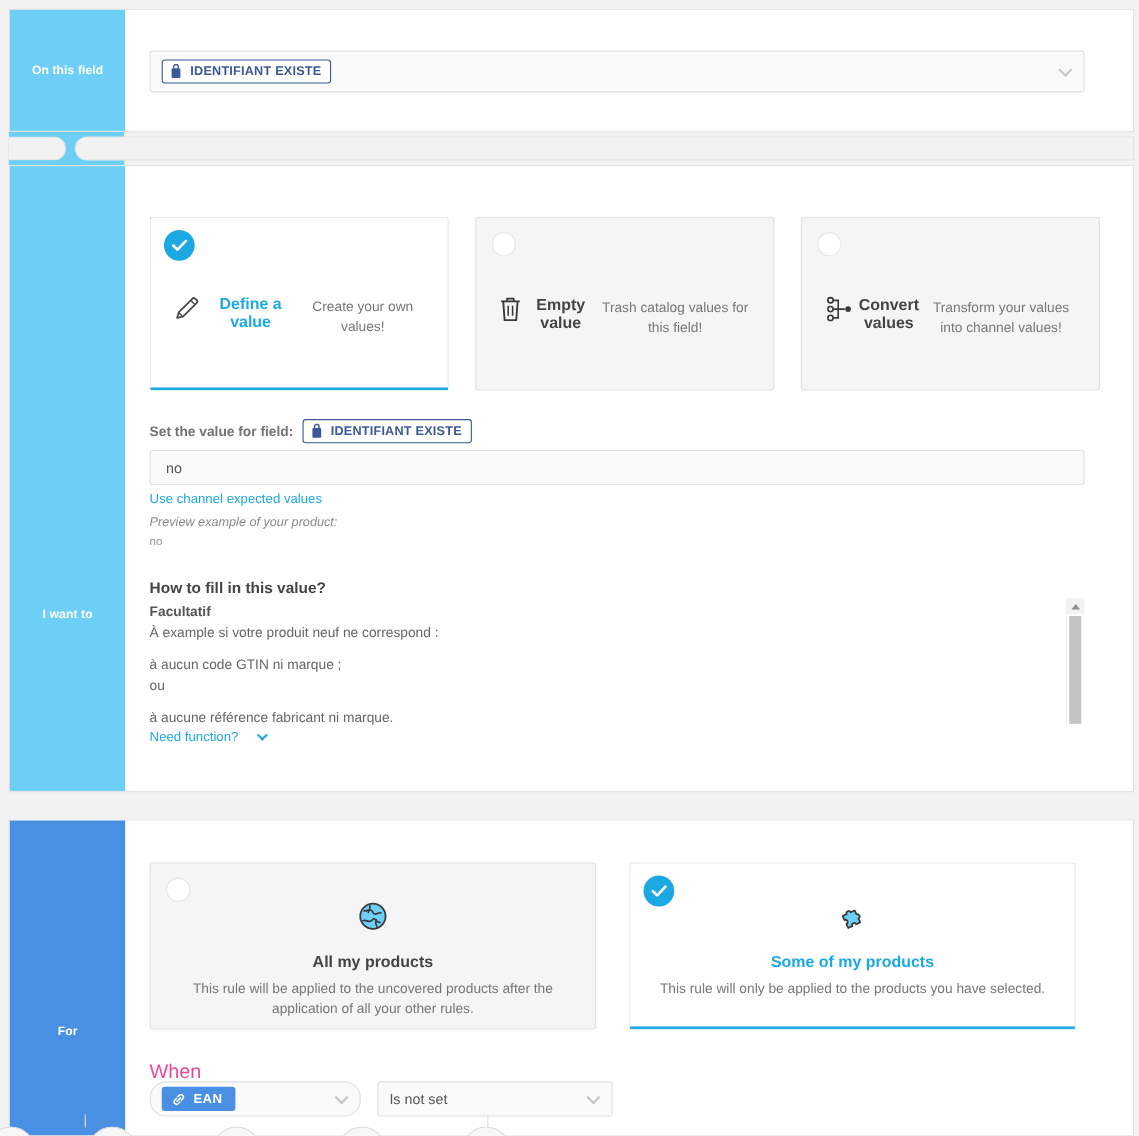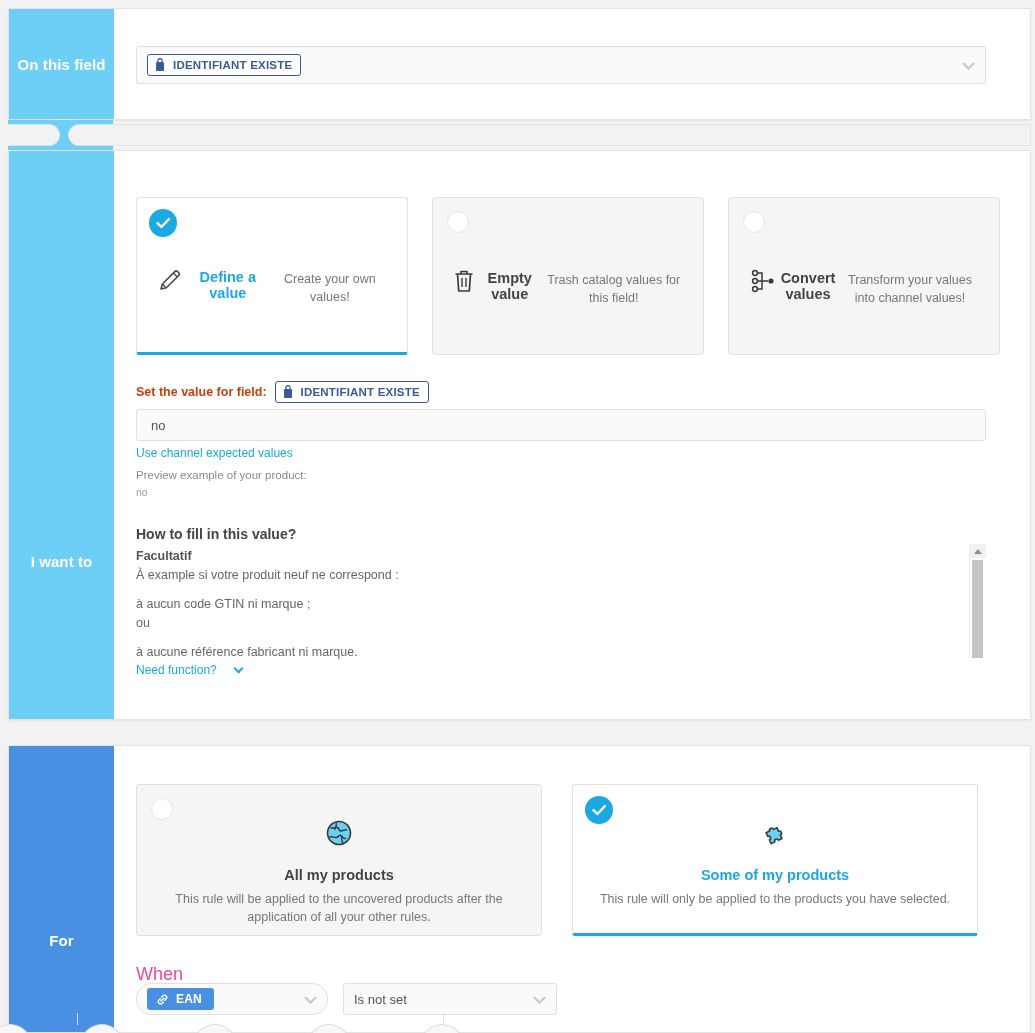--- a/index.html
+++ b/index.html
@@ -17,21 +17,21 @@
     position: absolute;
     display: flex;
     background: #ffffff;
     border: 1px solid #e3e3e3;
     box-shadow: 0 1px 2px rgba(0,0,0,0.06);
   }
   .rail {
     flex: 0 0 105px;
     position: relative;
     color: #ffffff;
-    font-size: 15px;
+    font-size: 11px;
     font-weight: bold;
     display: flex;
     align-items: center;
     justify-content: center;
   }
   .rail-light { background: #6dcff6; }
   .rail-dark  { background: #4a90e2; }
   .rail-label { position: relative; z-index: 2; letter-spacing: .1px; }
   .body { flex: 1 1 auto; position: relative; background: #ffffff; }
 
@@ -99,31 +99,31 @@
     position: absolute; left: 12px; top: 11px;
     width: 28px; height: 28px; border-radius: 50%;
     background: #1ca8e3; display: flex; align-items: center; justify-content: center;
   }
   .opt-icon { height: 36px; display: flex; align-items: center; justify-content: center; margin-bottom: 16px; }
   .opt-title { font-size: 14.5px; font-weight: bold; color: #444; text-align: center; margin-bottom: 7px; }
   .opt-title.on { color: #1ca8e3; }
   .opt-desc { font-size: 12.5px; color: #777; text-align: center; line-height: 1.45; }
 
   .setval-row { position: absolute; left: 22px; top: 230px; display: flex; align-items: center; gap: 8px; }
-  .setval-label { font-size: 12.5px; color: #c2410c; font-weight: bold; }
+  .setval-label { font-size: 12.5px; color: #737373; font-weight: bold; }
 
   .value-input {
     position: absolute; left: 22px; top: 258px; width: 850px; height: 32px;
     background: #fafafa; border: 1px solid #e0e0e0; border-radius: 3px;
     display: flex; align-items: center; padding: 0 14px;
     font-size: 13px; color: #555;
   }
   .link-blue { position: absolute; color: #1ca8e3; font-size: 12px; cursor: pointer; }
   #link-channel { left: 22px; top: 295px; }
-  .preview-lbl { position: absolute; left: 22px; top: 318px; font-size: 11.5px; color: #8a8a8a; }
+  .preview-lbl { position: absolute; left: 22px; top: 318px; font-size: 11.5px; color: #8a8a8a; font-style: italic; }
   .preview-val { position: absolute; left: 22px; top: 335px; font-size: 10.5px; color: #9a9a9a; }
 
   .howto-title { position: absolute; left: 22px; top: 375px; font-size: 14px; font-weight: bold; color: #444; }
   .howto-body { position: absolute; left: 22px; top: 396px; width: 820px; font-size: 12.5px; color: #666; line-height: 1.55; }
   .howto-body b { color: #555; }
   .howto-body p { margin-bottom: 9px; }
   .howto-body p.tight { margin-bottom: 0; }
 
   .sb {
     position: absolute; left: 855px; top: 393px; width: 16px; height: 115px;

